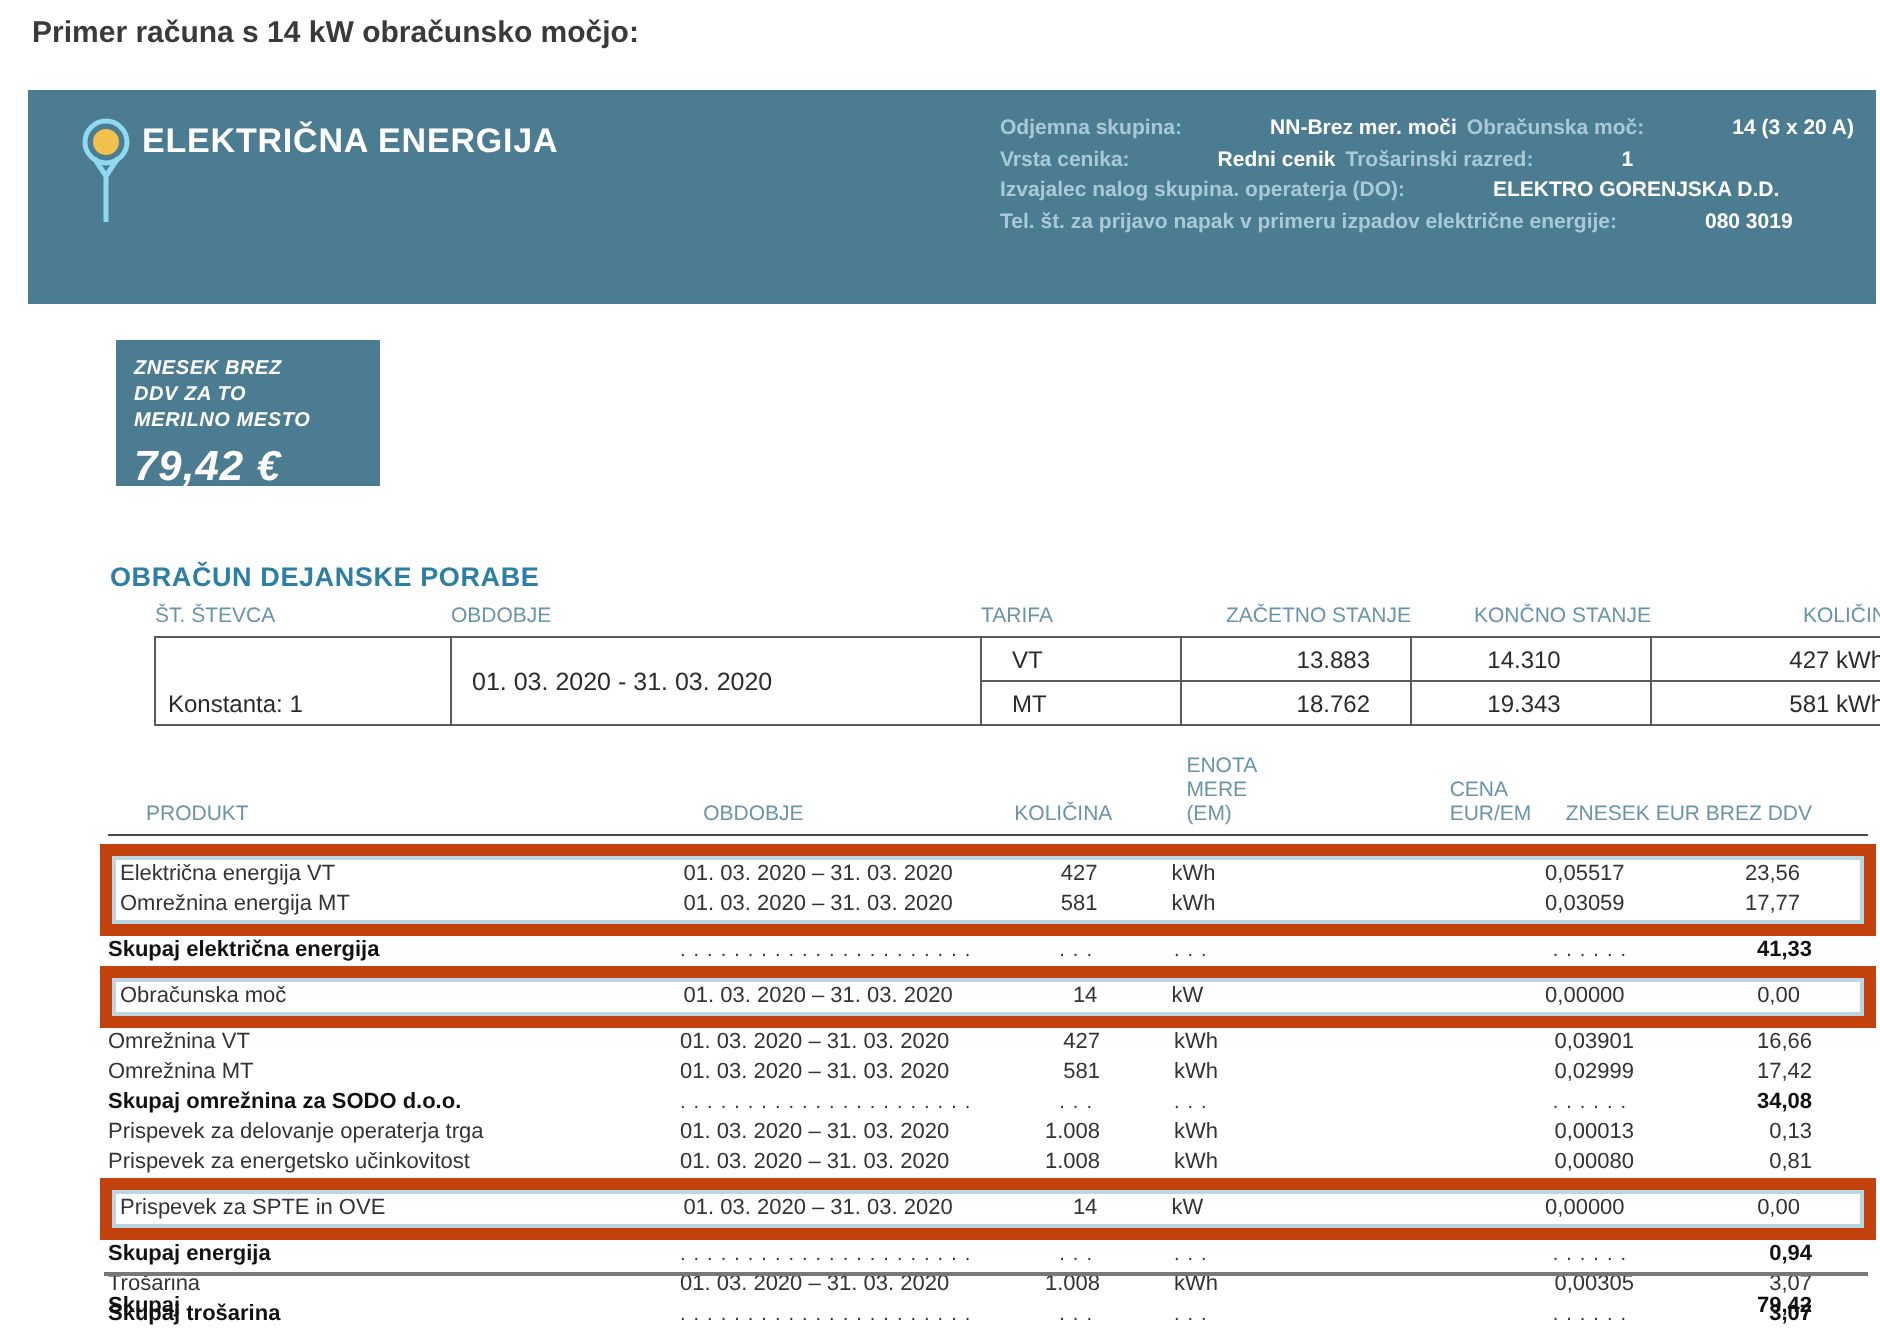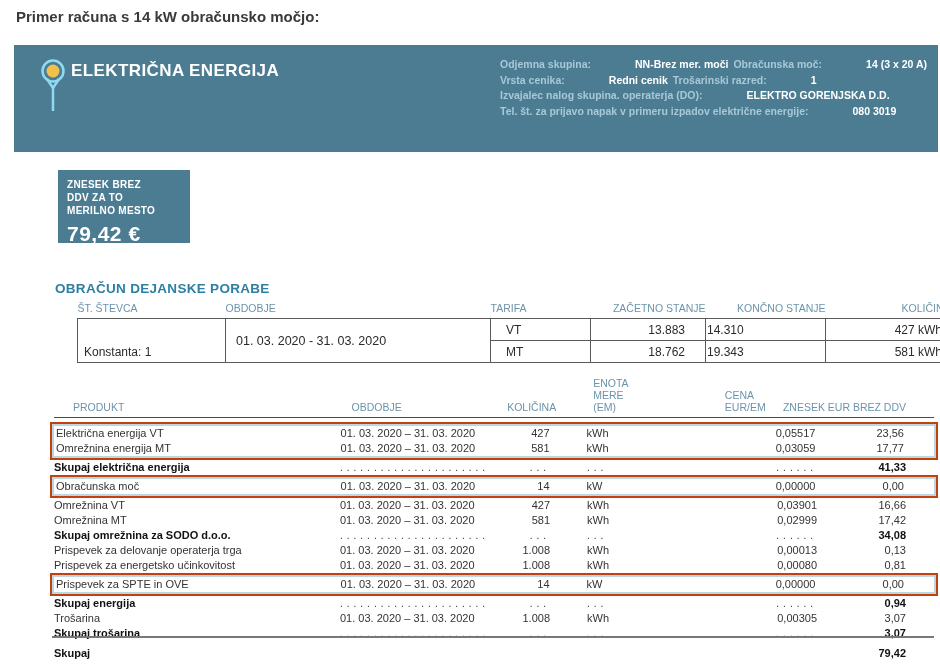--- a/index.html
+++ b/index.html
@@ -11,42 +11,42 @@
   
   .band { position:absolute; left:14px; top:45px; width:924px; height:107px; background:#4b7c92; }
   .bulb { position:absolute; left:22px; top:12px; }
   .band-title { position:absolute; left:57px; top:16px; color:#ffffff; font-size:17px; font-weight:700; letter-spacing:0.4px; }
   .band-info { position:absolute; left:486px; top:12px; font-size:10.5px; line-height:15.5px; color:#a7c9d8; white-space:nowrap; }
   .band-info .lbl { font-weight:700; color:#a7c9d8; margin-right:3px; }
   .band-info .val { color:#ffffff; font-weight:700; margin-right:5px;padding-left:41px; }
 
   
   .amount-box { position:absolute; left:58px; top:170px; width:132px; height:73px; background:#4b7c92;
-                color:#fff; box-sizing:border-box; padding:8px 9px; }
+                color:#fff; box-sizing:border-box; padding:8px 9px;font-style:italic; }
   .amount-label { font-size:10px; font-weight:700; line-height:13px; letter-spacing:0.3px; width:95px; }
   .amount-value { font-size:21px; font-weight:700; margin-top:5px; letter-spacing:0.5px; }
 
   .section-title { position:absolute; left:55px; top:281px; font-size:13.5px; font-weight:700; color:#2e7fa3; letter-spacing:0.3px; }
 
   
   .meter { position:absolute; left:52px; top:302px; width:873px;padding-left:25px; }
   .meter-table { border-collapse:collapse; width:873px; table-layout:fixed; font-size:12px; color:#2b2b2b; }
   .meter-table th { font-size:10.5px; font-weight:400; color:#6b94aa; padding:0 0 4px 0; border:none; }
   .meter-table td { border:1px solid #5a5a5a; height:19px; }
   .th-stevec { text-align:left; padding-left:5px; }
   .th-obd    { text-align:left; padding-left:30px; }
   .th-tar    { text-align:left; padding-left:15px; }
   .th-zac    { text-align:right; padding-right:18px; }
   .th-kon    { text-align:right; padding-right:8px; }
   .th-kol    { text-align:right; padding-right:8px; }
   .t-konst { vertical-align:bottom; padding:0 0 3px 6px; }
   .t-obd   { vertical-align:middle; padding-left:10px; font-size:12.5px; }
   .t-tar   { padding-left:15px; }
   .t-zac   { text-align:right; padding-right:20px; }
-  .t-kon   { text-align:left; padding-right:8px; }
+  .t-kon   { text-align:center; padding-right:8px; }
   .t-kol   { text-align:right; padding-right:8px; }
 
   
   .products { position:absolute; left:54px; top:377px; width:880px; font-size:11px; color:#333; }
   .phead { display:flex; align-items:flex-end; color:#6b94aa; font-size:10.5px; line-height:12px;
            padding-bottom:4px; border-bottom:1px solid #4a4a4a; }
   .hcell { box-sizing:border-box; }
   .h-produkt { width:286px;margin-left:19px; }
   .h-obdobje { width:150px; }
   .h-kolicina { width:60px; text-align:right; }
@@ -56,21 +56,21 @@
 
   .pbody { margin-top:4px; }
   .prow { display:flex; height:15px; line-height:15px; align-items:center; }
   .pcell { box-sizing:border-box; white-space:nowrap; overflow:visible; }
   .c-produkt { width:286px; }
   .c-obdobje { width:150px; }
   .c-kolicina { width:60px; text-align:right; }
   .c-enota { width:90px; padding-left:37px; }
   .c-cena { width:177px; text-align:right; }
   .c-znesek { width:117px; text-align:right; padding-right:28px; }
-  .pgroup.boxed { border:2px solid #c2410c; box-shadow:inset 0 0 0 2px #bad7e3; margin:0 -4px; padding:2px 4px; }
+  .pgroup.boxed { border:6px solid #c2410c; box-shadow:inset 0 0 0 2px #bad7e3; margin:0 -4px; padding:2px 4px; }
   .prow.bold { font-weight:700; color:#111; }
   .prow.dots-row .c-obdobje, .prow.dots-row .c-kolicina,
   .prow.dots-row .c-enota, .prow.dots-row .c-cena { font-weight:400; letter-spacing:4px; color:#333; font-size:10px; }
 
   
   .grand-rule { position:absolute; left:52px; top:636px; width:882px; border-top:2px solid #787878; }
   .grand-total { position:absolute; left:54px; top:647px; width:880px; display:flex; justify-content:space-between;
                  font-size:11px; font-weight:700; color:#111; }
   .grand-total .gt-value { padding-right:28px; }
 </style>

